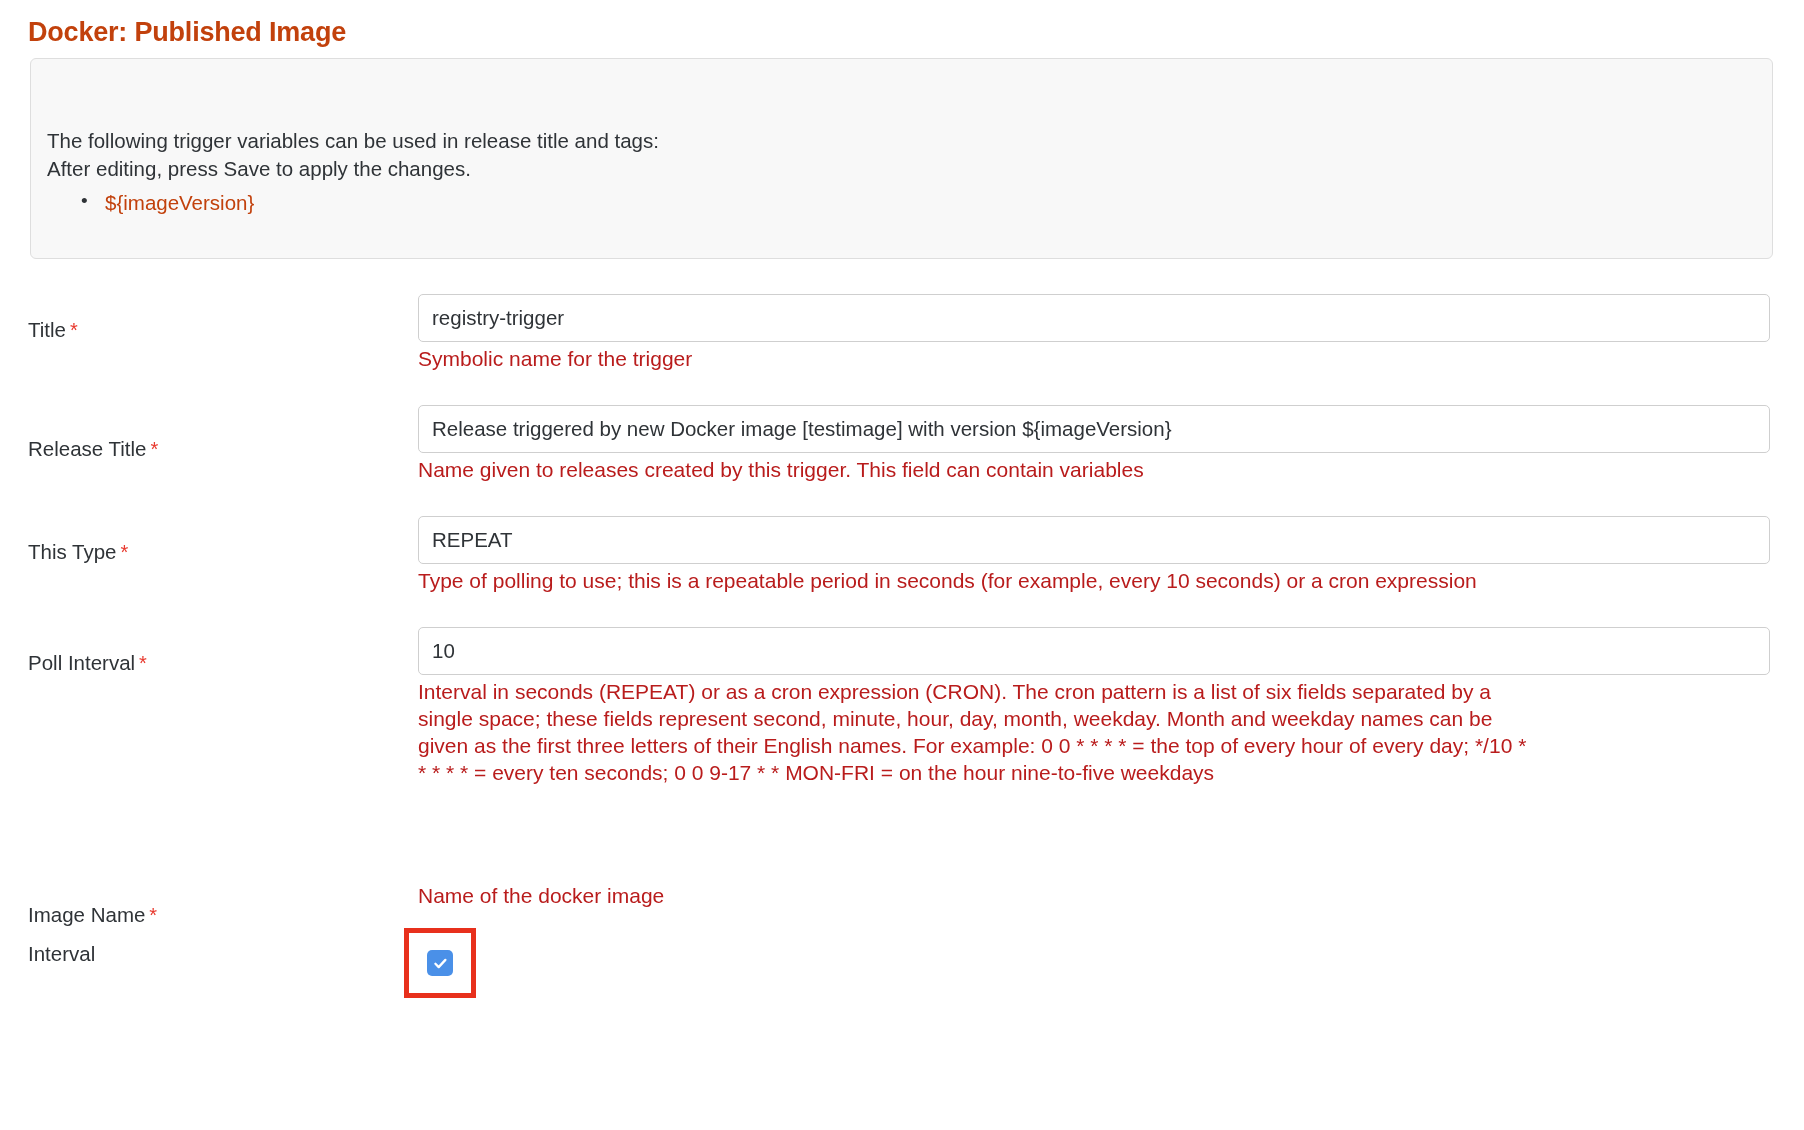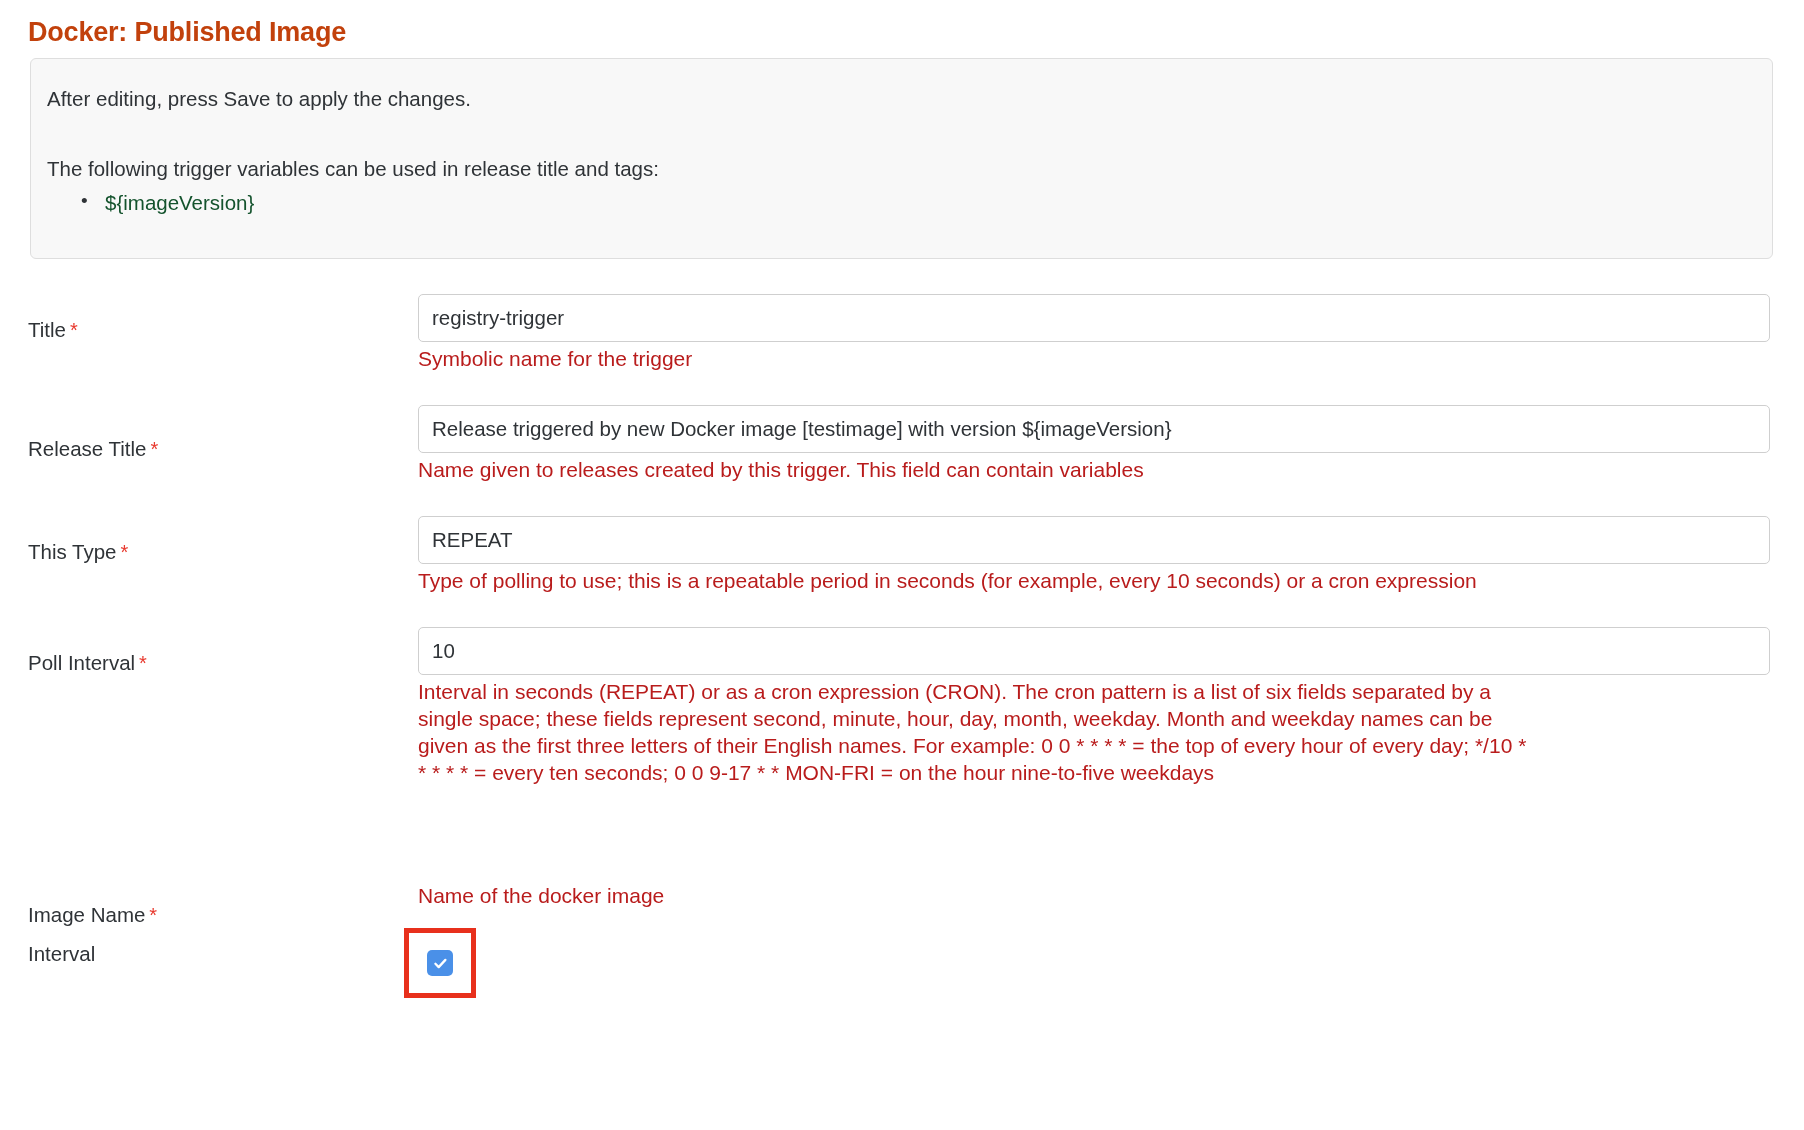--- a/index.html
+++ b/index.html
@@ -55,21 +55,21 @@
   .info-line.second {
     margin-top: 42px;
   }
   .info-list {
     margin: 6px 0 0 0;
     padding-left: 58px;
     list-style: none;
   }
   .info-list li {
     font-size: 20.5px;
-    color: #14532d;
+    color: #c2410c;
     line-height: 1.5;
     position: relative;
   }
   .info-list li::before {
     content: "\2022";
     position: absolute;
     left: -24px;
     top: -1px;
     font-size: 19px;
     color: #2f3337;
@@ -150,22 +150,22 @@
   .checkbox svg { display: block; }
 </style>
 </head>
 <body>
 
 <div class="page">
 
   <div class="page-title">Docker: Published Image</div>
 
   <div class="info-panel">
+    <div class="info-line second">The following trigger variables can be used in release title and tags:</div>
     <div class="info-line">After editing, press Save to apply the changes.</div>
-    <div class="info-line second">The following trigger variables can be used in release title and tags:</div>
     <ul class="info-list">
       <li>${imageVersion}</li>
     </ul>
   </div>
 
   <div class="form-row" style="top:294px;">
     <div class="field-label" style="top:24px;">
       <span>Title</span><span class="req">*</span>
     </div>
     <div class="control-col">

